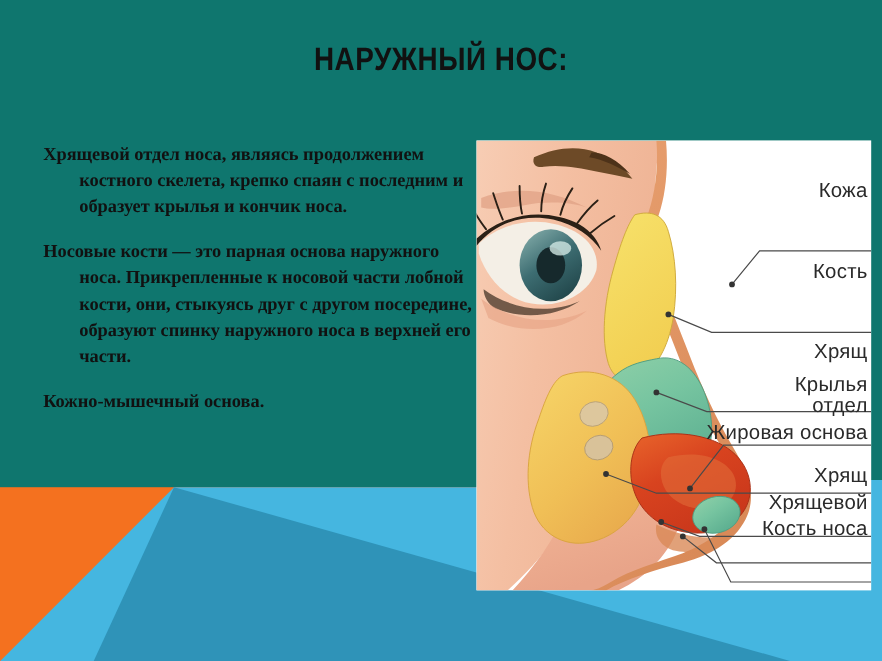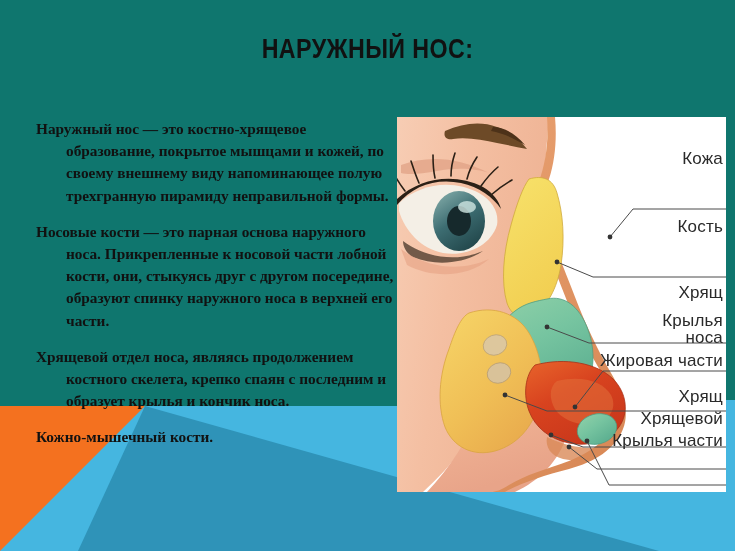--- a/index.html
+++ b/index.html
@@ -103,24 +103,23 @@
     <polygon points="145,406 735,406 735,551 0,551" fill="#45b6e0"></polygon>
 
     <polygon points="145,406 659,551 78,551" fill="#2f93b8"></polygon>
 
     <rect x="710" y="400" width="25" height="151" fill="#45b6e0"></rect>
   </svg>
 
   <div class="title">НАРУЖНЫЙ НОС:</div>
 
   <div class="body-text">
-    <p class="para">Наружный нос — это костно-хрящевое образование, покрытое мышцами и кожей, по своему внешнему виду напоминающее полую трехгранную пирамиду неправильной формы.</p>
+    <p class="para">Хрящевой отдел носа, являясь продолжением костного скелета, крепко спаян с последним и образует крылья и кончик носа.</p>
     <p class="para">Носовые кости — это парная основа наружного носа. Прикрепленные к носовой части лобной кости, они, стыкуясь друг с другом посередине, образуют спинку наружного носа в верхней его части.</p>
-    <p class="para">Хрящевой отдел носа, являясь продолжением костного скелета, крепко спаян с последним и образует крылья и кончик носа.</p>
-    <p class="para">Кожно-мышечный кости.</p>
+    <p class="para">Кожно-мышечный основа.</p>
   </div>
 
   <div class="figure">
     <svg width="329" height="375" viewBox="0 0 329 375">
       <defs>
         <linearGradient id="skinGrad" x1="0" y1="0" x2="1" y2="0.4">
           <stop offset="0%" stop-color="#f7cdb4"></stop>
           <stop offset="45%" stop-color="#f4bfa2"></stop>
           <stop offset="100%" stop-color="#eeb293"></stop>
         </linearGradient>
@@ -257,21 +256,21 @@
           <circle cx="190" cy="324" r="2.4"></circle>
         </g>
 
         <rect x="238" y="0" width="91" height="375" fill="#ffffff" opacity="0"></rect>
       </g>
     </svg>
 
     <span class="fig-label" style="right:3px; top:32px;">Кожа</span>
     <span class="fig-label" style="right:3px; top:100px;margin-left:16px;">Кость</span>
     <span class="fig-label" style="right:3px; top:166px;">Хрящ</span>
-    <span class="fig-label" style="right:3px; top:234px;">Жировая части</span>
+    <span class="fig-label" style="right:3px; top:234px;">Жировая основа</span>
     <span class="fig-label" style="right:3px; top:194px;">Крылья</span>
-    <span class="fig-label" style="right:3px; top:211px;">носа</span>
+    <span class="fig-label" style="right:3px; top:211px;">отдел</span>
     <span class="fig-label" style="right:3px; top:270px;">Хрящ</span>
     <span class="fig-label" style="right:3px; top:292px;">Хрящевой</span>
-    <span class="fig-label" style="right:3px; top:314px;">Крылья части</span>
+    <span class="fig-label" style="right:3px; top:314px;">Кость носа</span>
   </div>
 
 </div>
 
 </body></html>

